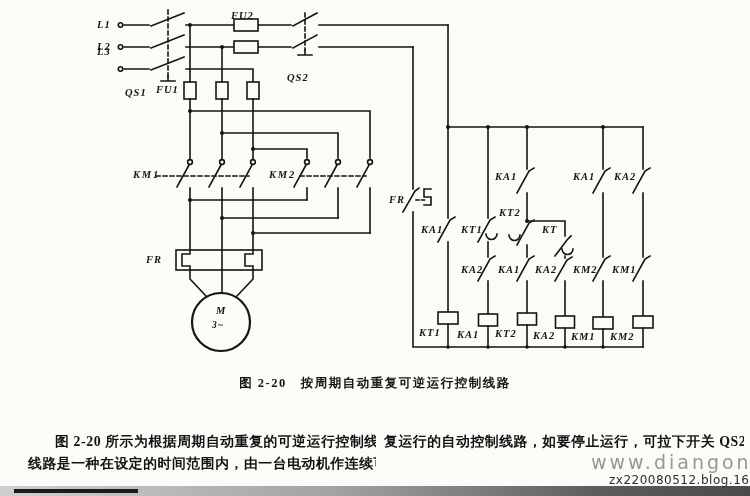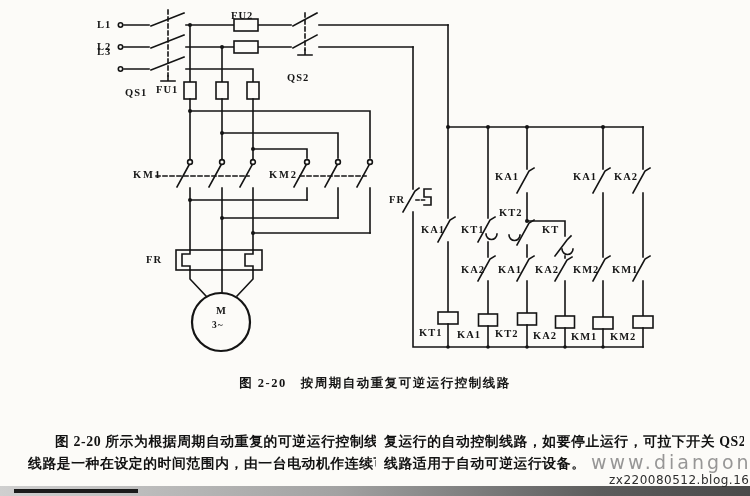--- a/index.html
+++ b/index.html
@@ -1,20 +1,20 @@
 <!DOCTYPE html>
 <html><head>
 <meta charset="utf-8">
 <style>
   html,body{margin:0;padding:0;}
   body{width:750px;height:496px;background:#fcfbf8;font-family:"Liberation Serif",serif;}
   .stage{position:relative;width:750px;height:496px;overflow:hidden;background:#fcfbf8;}
   svg{position:absolute;left:0;top:0;}
   .lbl{position:absolute;font-family:"Liberation Serif",serif;font-weight:700;
-       font-size:10.5px;color:#161616;letter-spacing:1px;white-space:nowrap;line-height:11px;}
+       font-size:10.5px;color:#161616;letter-spacing:1px;white-space:nowrap;line-height:11px;font-style:italic;}
   .lbl.sp{letter-spacing:1.8px;}
   .lbl.small{font-size:9.5px;}
   .caption{position:absolute;left:0;top:375px;width:750px;text-align:center;
            font-size:12.5px;font-weight:700;color:#141414;letter-spacing:1.5px;}
   .col{position:absolute;top:431px;font-size:13.8px;font-weight:700;color:#121212;
        letter-spacing:0.6px;line-height:22px;}
   .col .ln{white-space:nowrap;overflow:hidden;}
   .col-left{left:28px;width:348px;}
   .col-left .ln:first-child{text-indent:27px;}
   .col-right{left:384px;width:360px;}
@@ -231,21 +231,20 @@
   <span class="lbl" style="left:610px;top:331px">KM2</span>
 
   <div class="caption">图 2-20　按周期自动重复可逆运行控制线路</div>
 
   <div class="col col-left">
     <div class="ln">图 2-20 所示为根据周期自动重复的可逆运行控制线路。该</div>
     <div class="ln">线路是一种在设定的时间范围内，由一台电动机作连续可逆重</div>
   </div>
   <div class="col col-right">
     <div class="ln">复运行的自动控制线路，如要停止运行，可拉下开关 QS2。本</div>
-    <div class="ln">线路适用于自动可逆运行设备。</div>
   </div>
 
   <div class="edge-strip"></div>
   <div class="edge-bar"></div>
   <div class="wm-site">www.diangon.com</div>
   <div class="wm-blog">zx220080512.blog.163.com</div>
 
 </div>
 
 </body></html>

